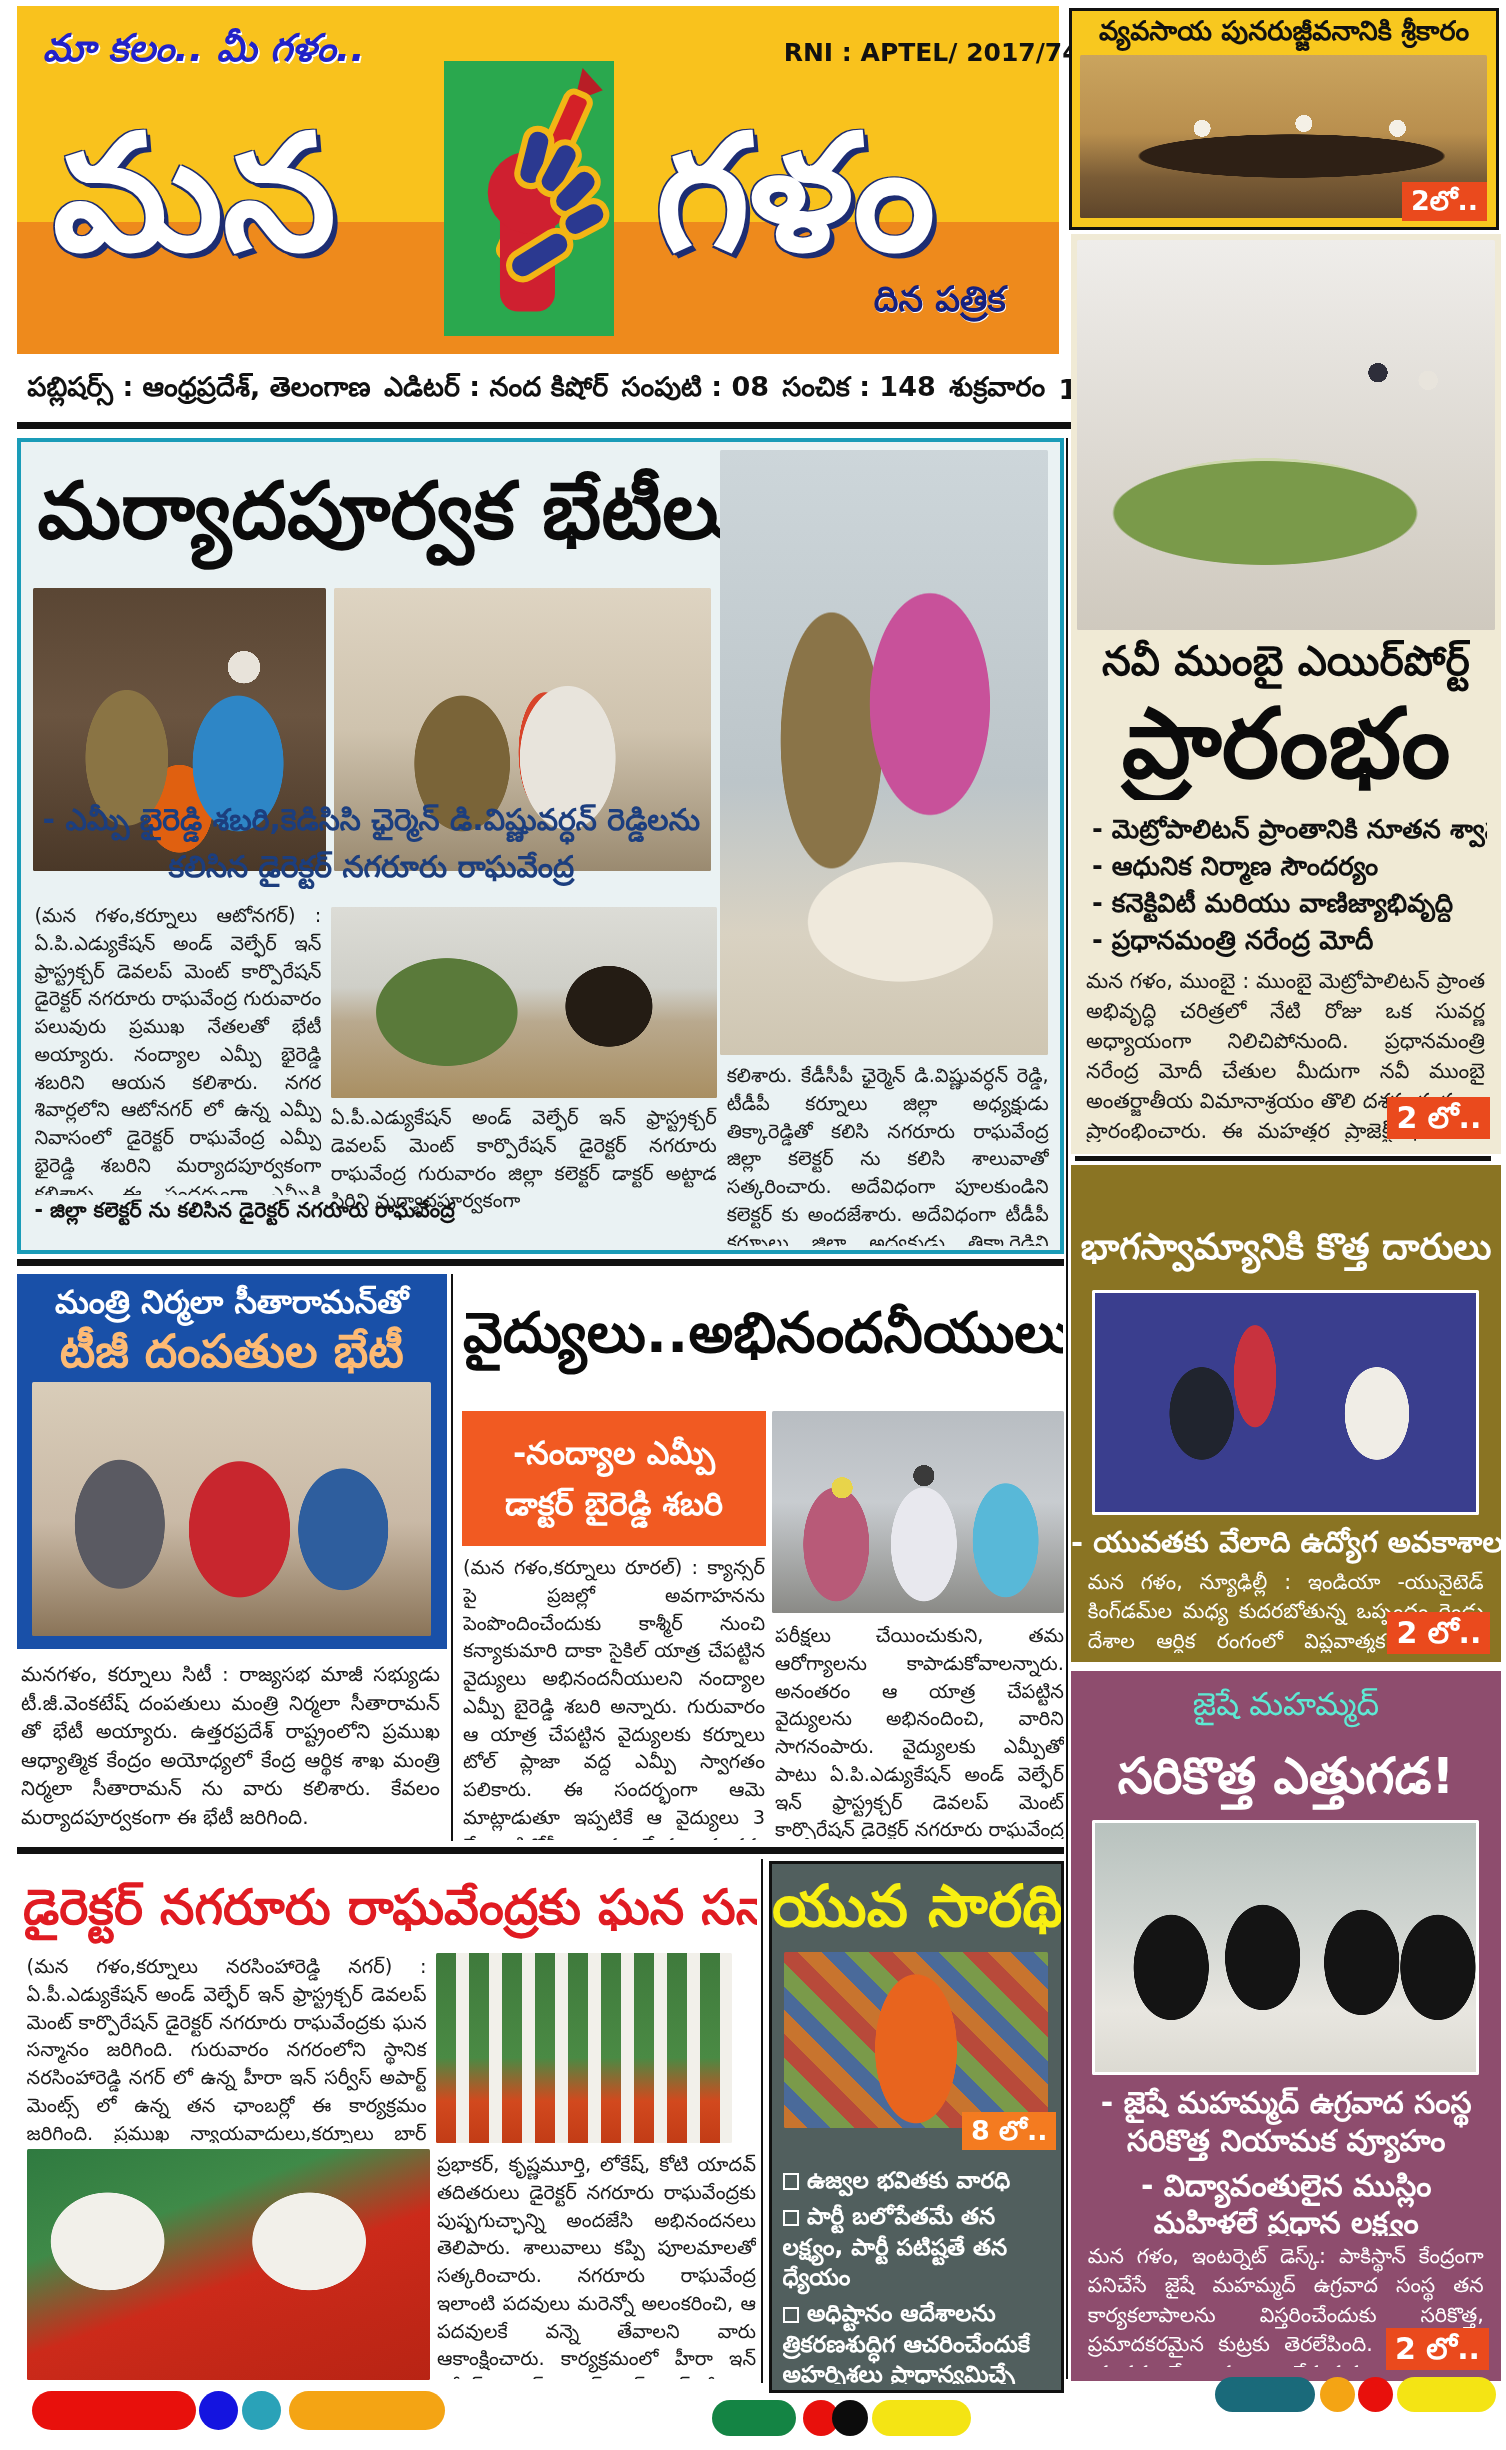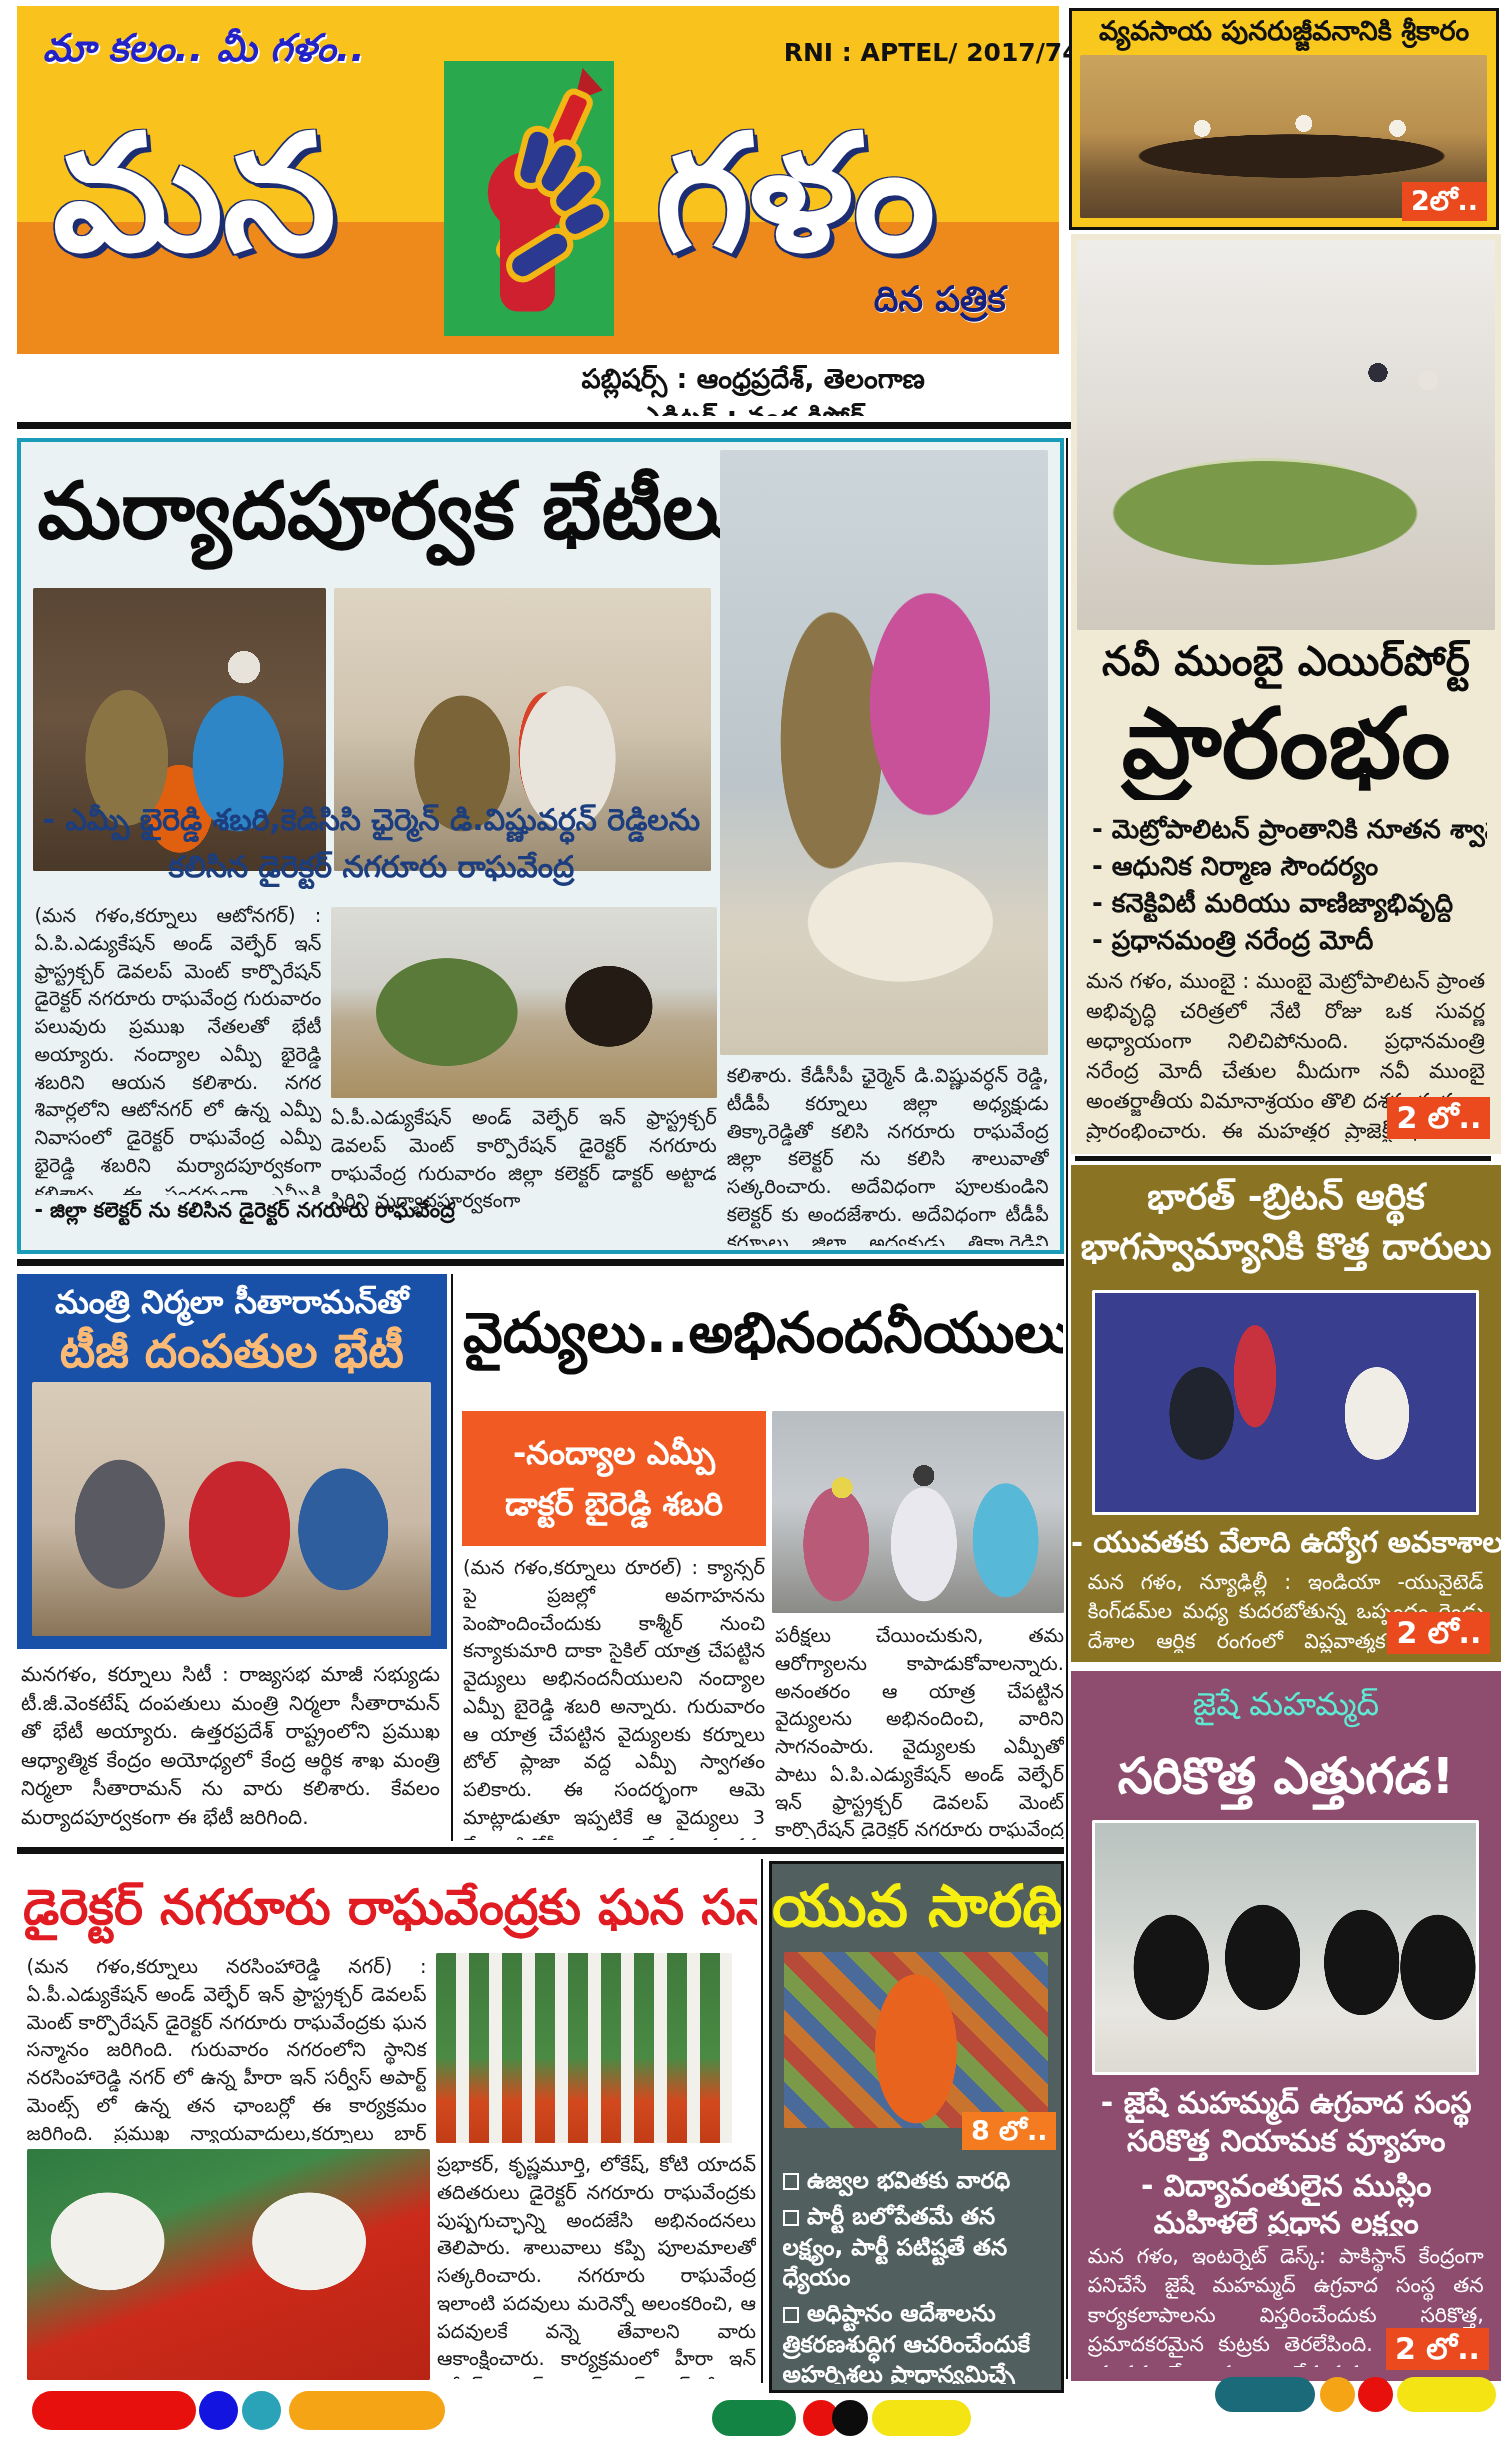--- a/index.html
+++ b/index.html
@@ -72,21 +72,21 @@
     position:absolute; background:#ea4a1d; color:#fff; font-weight:bold;
     font-size:27px; padding:3px 9px; line-height:1.2; white-space:nowrap;
   }
   .tr-badge { right:9px; bottom:6px; }
 
   
   .infobar {
     left:16.7px; top:363px; width:1473px; height:53px;
     display:flex; align-items:center; justify-content:space-between;
     font-size:27px; font-weight:bold; color:#111; padding:0 10.6px;
-    white-space:nowrap; overflow:hidden;flex-direction:column;
+    white-space:nowrap; overflow:hidden;
   }
 
   
   .lead {
     left:16.7px; top:438px; width:1047px; height:816px;
     border:4.6px solid #1a9cb8; background:#eaf2f3;
   }
   .lead-headline {
     position:absolute; left:16.7px; top:0px; width:684px; height:144px;
     font-size:79px; font-weight:bold; color:#0b0b0b; line-height:1.75;
@@ -404,21 +404,20 @@
       <div class="ap-bullet">- కనెక్టివిటీ మరియు వాణిజ్యాభివృద్ధి</div>
       <div class="ap-bullet">- ప్రధానమంత్రి నరేంద్ర మోదీ</div>
     </div>
     <div class="body-text ap-body">మన గళం, ముంబై : ముంబై మెట్రోపాలిటన్ ప్రాంత అభివృద్ధి చరిత్రలో నేటి రోజు ఒక సువర్ణ అధ్యాయంగా నిలిచిపోనుంది. ప్రధానమంత్రి నరేంద్ర మోదీ చేతుల మీదుగా నవీ ముంబై అంతర్జాతీయ విమానాశ్రయం తొలి దశను ఘనంగా ప్రారంభించారు. ఈ మహత్తర ప్రాజెక్ట్ భారతదేశ పట్టణాభివృద్ధికి, ఆర్థిక పురోగతికి కొత్త దారులు తెరవనుందని నిపుణులు విశ్లేషిస్తున్నారు. ?19,650 కోట్ల భారీ</div>
     <div class="badge ap-badge">2 లో..</div>
   </div>
 
   <div class="rule rule-r"></div>
 
   <div class="abs uk-box">
-    <div class="uk-h1">భారత్ -బ్రిటన్ ఆర్థిక</div>
     <div class="uk-h2">భాగస్వామ్యానికి కొత్త దారులు</div>
     <div class="photo ph-uk"></div>
     <div class="uk-subhead">- యువతకు వేలాది ఉద్యోగ అవకాశాలు</div>
     <div class="body-text uk-body">మన గళం, న్యూఢిల్లీ : ఇండియా -యునైటెడ్ కింగ్‌డమ్‌ల మధ్య కుదరబోతున్న ఒప్పందం రెండు దేశాల ఆర్థిక రంగంలో విప్లవాత్మక మార్పులు తీసుకురానుందనే నమ్మకం వ్యక్తమవుతోంది. ఈ ఒప్పందం అమల్లోకి వస్తే, ముఖ్యంగా యువతకు ఐటీ, తయారీ, ఫైనాన్స్, హెల్త్‌కేర్, స్టార్టప్</div>
     <div class="badge uk-badge">2 లో..</div>
   </div>
 
   <div class="abs jaish-box">
     <div class="jx-h1">జైషే మహమ్మద్</div>
     <div class="jx-h2">సరికొత్త ఎత్తుగడ!</div>

